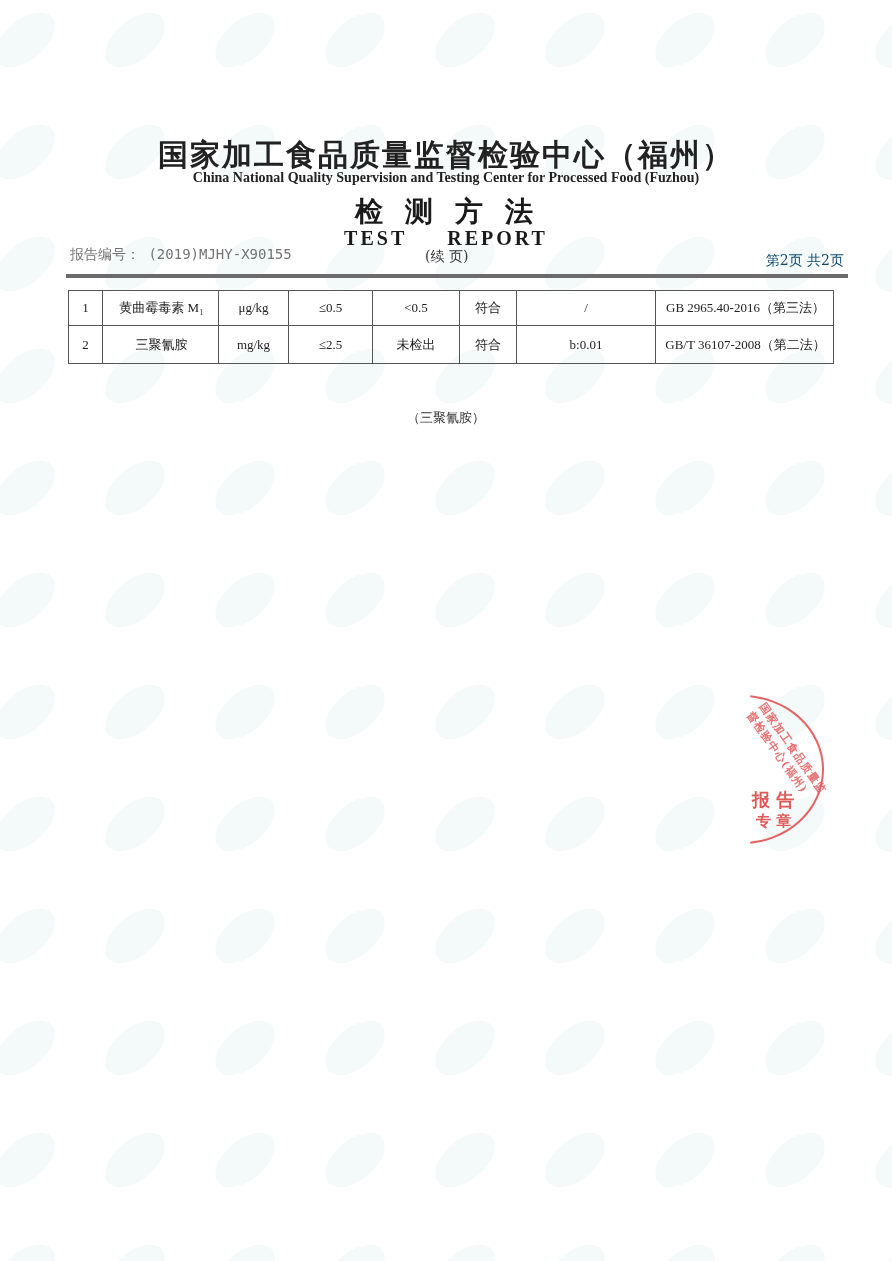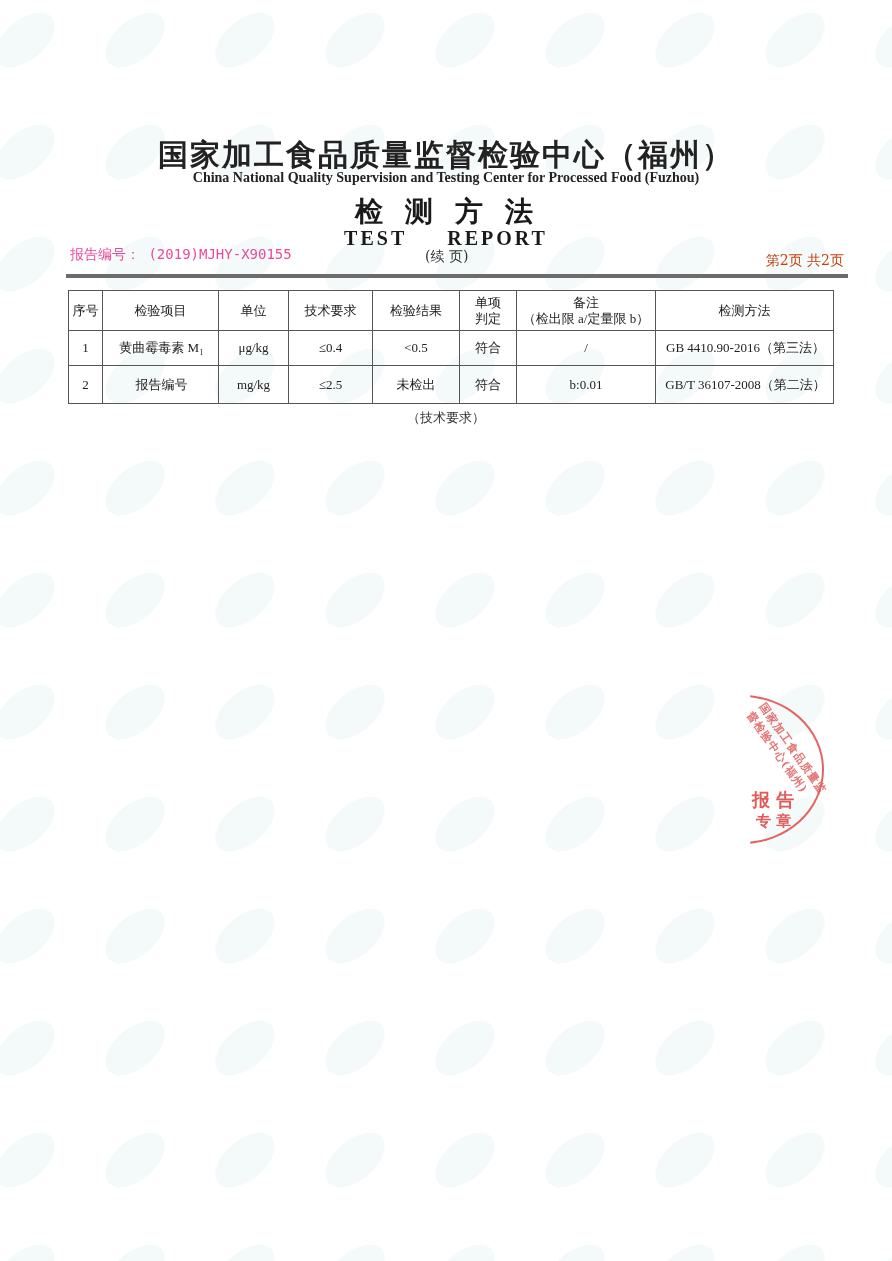--- a/index.html
+++ b/index.html
@@ -27,23 +27,23 @@
     left:0; width:892px; top:193px; text-align:center;
     font-size:28px; font-weight:bold; letter-spacing:22px; padding-left:18px; box-sizing:border-box;
     font-family:"DejaVu Serif", serif;
   }
   .title-en {
     left:0; width:892px; top:227px; text-align:center;
     font-size:20px; font-weight:bold; letter-spacing:3px;
     font-family:"Liberation Serif", serif;
   }
   .title-en span.gap { display:inline-block; width:40px; }
-  .report-no { left:70px; top:246px; font-size:14px; font-family:"DejaVu Sans Mono", monospace; color:#ec4899; }
+  .report-no { left:70px; top:246px; font-size:14px; font-family:"DejaVu Sans Mono", monospace; color:#737373; }
   .cont { left:425px; top:248px; font-size:14px; color:#333; }
-  .page-no { right:48px; top:252px; font-size:14px; color:#c2410c; }
+  .page-no { right:48px; top:252px; font-size:14px; color:#0c4a6e; }
   .rule { left:66px; top:274px; width:782px; height:4px; background:#6b6b6b; }
   table.results {
     position:absolute; left:68px; top:290px; border-collapse:collapse;
     font-size:13px; font-family:"Liberation Serif", "DejaVu Serif", serif; color:#222;
   }
   table.results td {
     border:1px solid #555; text-align:center; vertical-align:middle; padding:0 2px;
     line-height:16px;
   }
   table.results tr.hdr td { height:39px; }
@@ -191,59 +191,43 @@
     <col style="width:34px">
       <col style="width:116px">
       <col style="width:70px">
       <col style="width:84px">
     <col style="width:87px">
       <col style="width:57px">
       <col style="width:139px">
       <col style="width:178px">
   </colgroup>
   <tbody>
-      <tr class="hdr">
-    <td>序号</td>
-    <td>检验项目</td>
-    <td>单位</td>
-    <td>技术要求</td>
-    <td>检验结果</td>
-    <td>
-          <div>单项</div>
-          <div>判定</div>
-        </td>
-    <td>
-          <div>备注</div>
-          <div>（检出限 a/定量限 b）</div>
-        </td>
-    <td>检测方法</td>
-  </tr>
   <tr class="r1">
     <td>1</td>
     <td class="left">黄曲霉毒素 M₁</td>
     <td>μg/kg</td>
-    <td>≤0.4</td>
+    <td>≤0.5</td>
     <td>&lt;0.5</td>
     <td>符合</td>
     <td>/</td>
-    <td class="left">GB 4410.90-2016（第三法）</td>
+    <td class="left">GB 2965.40-2016（第三法）</td>
   </tr>
   <tr class="r2">
     <td>2</td>
-    <td class="left">报告编号</td>
+    <td class="left">三聚氰胺</td>
     <td>mg/kg</td>
     <td>≤2.5</td>
     <td>未检出</td>
     <td>符合</td>
     <td>b:0.01</td>
     <td class="left">GB/T 36107-2008（第二法）</td>
   </tr>
 </tbody>
   </table>
 
-<div class="abs footer-note">（技术要求）</div>
+<div class="abs footer-note">（三聚氰胺）</div>
 
 <div>
   <div class="stamp"></div>
   <div class="stamp-text" style="left:768px;top:700px;font-size:11px;transform:rotate(55deg);transform-origin:left top;width:110px;letter-spacing:1px;opacity:0.85;">国家加工食品质量监督检验中心(福州)</div>
   <div class="stamp-text" style="left:752px;top:788px;font-size:18px;">报 告</div>
   <div class="stamp-text" style="left:756px;top:812px;font-size:15px;">专 章</div>
 </div>
 
 </body></html>

